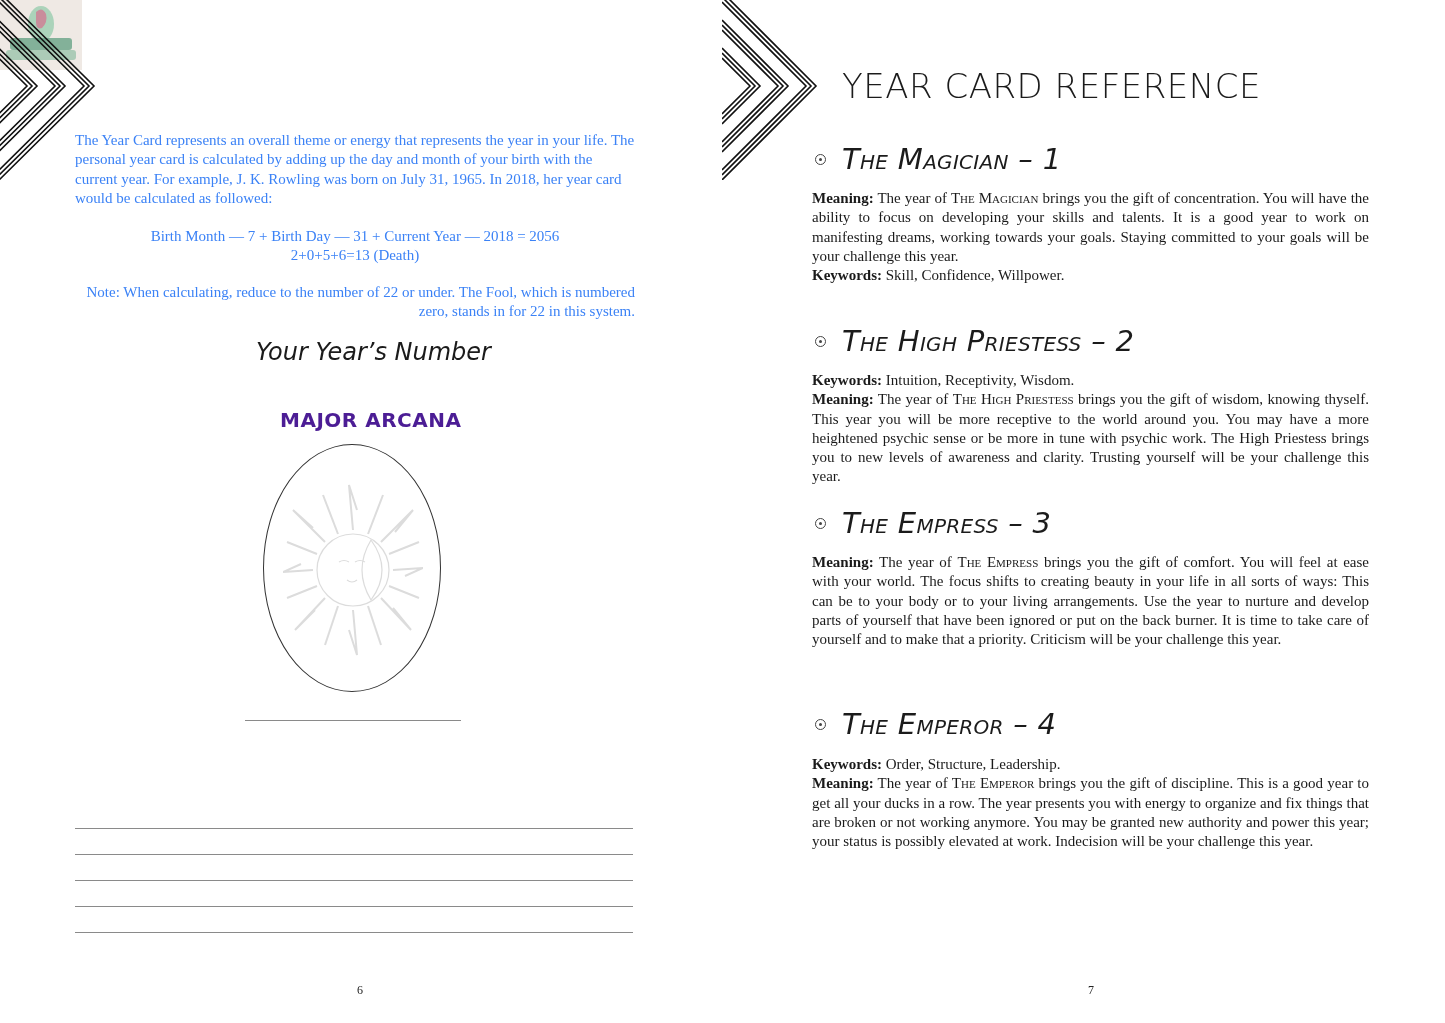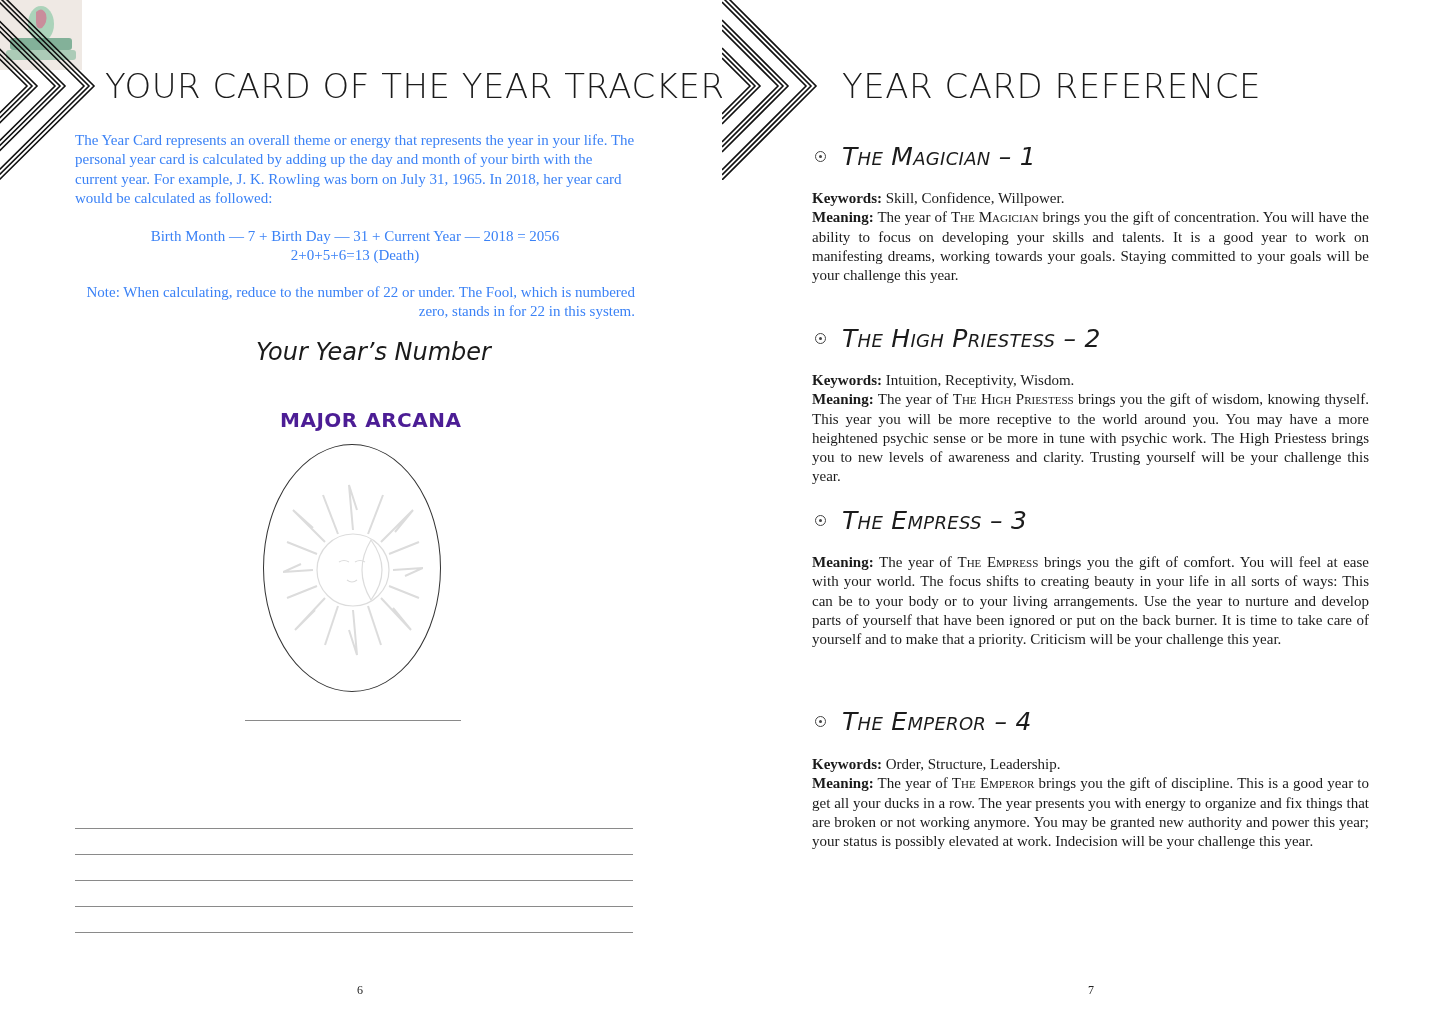--- a/index.html
+++ b/index.html
@@ -14,21 +14,21 @@
   .center { text-align: center; }
   .script-head { position: absolute; font-family: "DejaVu Sans", sans-serif; font-weight: 200; font-style: italic; font-size: 24px; color: #1b1b1b; }
   .major { position: absolute; font-family: "DejaVu Sans", sans-serif; font-weight: bold; font-size: 20px; letter-spacing: 0.5px; color: #4c1d95; }
   .oval { position: absolute; left: 263px; top: 444px; width: 178px; height: 248px; border: 1.3px solid #333; border-radius: 50%; box-sizing: border-box; }
   .sun { position: absolute; left: 283px; top: 480px; }
   .rule { position: absolute; height: 0; border-top: 1px solid #8a8a8a; }
   .pageno { position: absolute; font-size: 12px; color: #222; }
   .card-head { position: absolute; display: flex; align-items: center; white-space: nowrap; }
   .bullet { width: 11px; height: 11px; border: 1.2px solid #444; border-radius: 50%; position: relative; margin-right: 16px; box-sizing: border-box; }
   .bullet::after { content: ""; position: absolute; left: 3px; top: 3px; width: 3px; height: 3px; border-radius: 50%; background: #444; }
-  .card-title { font-family: "DejaVu Sans", sans-serif; font-weight: 200; font-style: italic; font-size: 25px; color: #1b1b1b; font-variant: small-caps; letter-spacing: 0.3px; }
+  .card-title { font-family: "DejaVu Sans", sans-serif; font-weight: 200; font-style: italic; font-size: 29px; color: #1b1b1b; font-variant: small-caps; letter-spacing: 0.3px; }
   .card-block { position: absolute; left: 812px; width: 557px; font-size: 15px; line-height: 19.3px; text-align: justify; }
   .lbl { font-weight: bold; }
   .sc { font-variant: small-caps; }
 </style>
 </head>
 <body>
 
 <div class="page page-left">
   <div class="logo">
     <svg width="82" height="70" viewBox="0 0 82 70">
@@ -45,21 +45,20 @@
       <path d="M-60 -10 L37 86 L-60 182"></path>
       <path d="M-32 0 L55 86 L-32 172"></path>
       <path d="M-32 -5 L60 86 L-32 177"></path>
       <path d="M-32 -10 L65 86 L-32 182"></path>
       <path d="M-3 0 L84 86 L-3 172"></path>
       <path d="M-3 -5 L89 86 L-3 177"></path>
       <path d="M-3 -10 L94 86 L-3 182"></path>
     </g>
   </svg>
 
-  <div class="title" style="left:105px; top:66px;">YOUR CARD OF THE YEAR TRACKER</div>
 
   <div class="body-text" style="left:75px; top:131px; width:560px;">The Year Card represents an overall theme or energy that represents the year in your life. The personal year card is calculated by adding up the day and month of your birth with the current year. For example, J. K. Rowling was born on July 31, 1965. In 2018, her year card would be calculated as followed:</div>
 
   <div class="body-text center" style="left:75px; top:227px; width:560px;">Birth Month — 7 + Birth Day — 31 + Current Year — 2018 = 2056</div>
   <div class="body-text center" style="left:75px; top:246px; width:560px;">2+0+5+6=13 (Death)</div>
 
   <div class="body-text" style="left:75px; top:283px; width:560px;text-align:right;">Note: When calculating, reduce to the number of 22 or under. The Fool, which is numbered zero, stands in for 22 in this system.</div>
 
   <div class="script-head" style="left:256px; top:338px;">Your Year’s Number</div>
 
@@ -122,22 +121,22 @@
   </svg>
   <div class="title" style="left:120px; top:66px;">YEAR CARD REFERENCE</div>
   <div class="pageno" style="left:366px; top:983px;">7</div>
 </div>
 
 <div class="card-head" style="left:815px; top:142px;">
   <span class="bullet"></span>
   <span class="card-title">The Magician – 1</span>
 </div>
 <div class="card-block" style="top:189px;">
+  <div><span class="lbl">Meaning:</span> <span>The year of</span> <span class="sc">The Magician</span> <span>brings you the gift of concentration. You will have the ability to focus on developing your skills and talents. It is a good year to work on manifesting dreams, working towards your goals. Staying committed to your goals will be your challenge this year.</span></div>
   <div><span class="lbl">Keywords:</span> <span>Skill, Confidence, Willpower.</span></div>
-  <div><span class="lbl">Meaning:</span> <span>The year of</span> <span class="sc">The Magician</span> <span>brings you the gift of concentration. You will have the ability to focus on developing your skills and talents. It is a good year to work on manifesting dreams, working towards your goals. Staying committed to your goals will be your challenge this year.</span></div>
 </div>
 
 <div class="card-head" style="left:815px; top:324px;">
   <span class="bullet"></span>
   <span class="card-title">The High Priestess – 2</span>
 </div>
 <div class="card-block" style="top:371px;">
   <div><span class="lbl">Keywords:</span> <span>Intuition, Receptivity, Wisdom.</span></div>
   <div><span class="lbl">Meaning:</span> <span>The year of</span> <span class="sc">The High Priestess</span> <span>brings you the gift of wisdom, knowing thyself. This year you will be more receptive to the world around you. You may have a more heightened psychic sense or be more in tune with psychic work. The High Priestess brings you to new levels of awareness and clarity. Trusting yourself will be your challenge this year.</span></div>
 </div>

